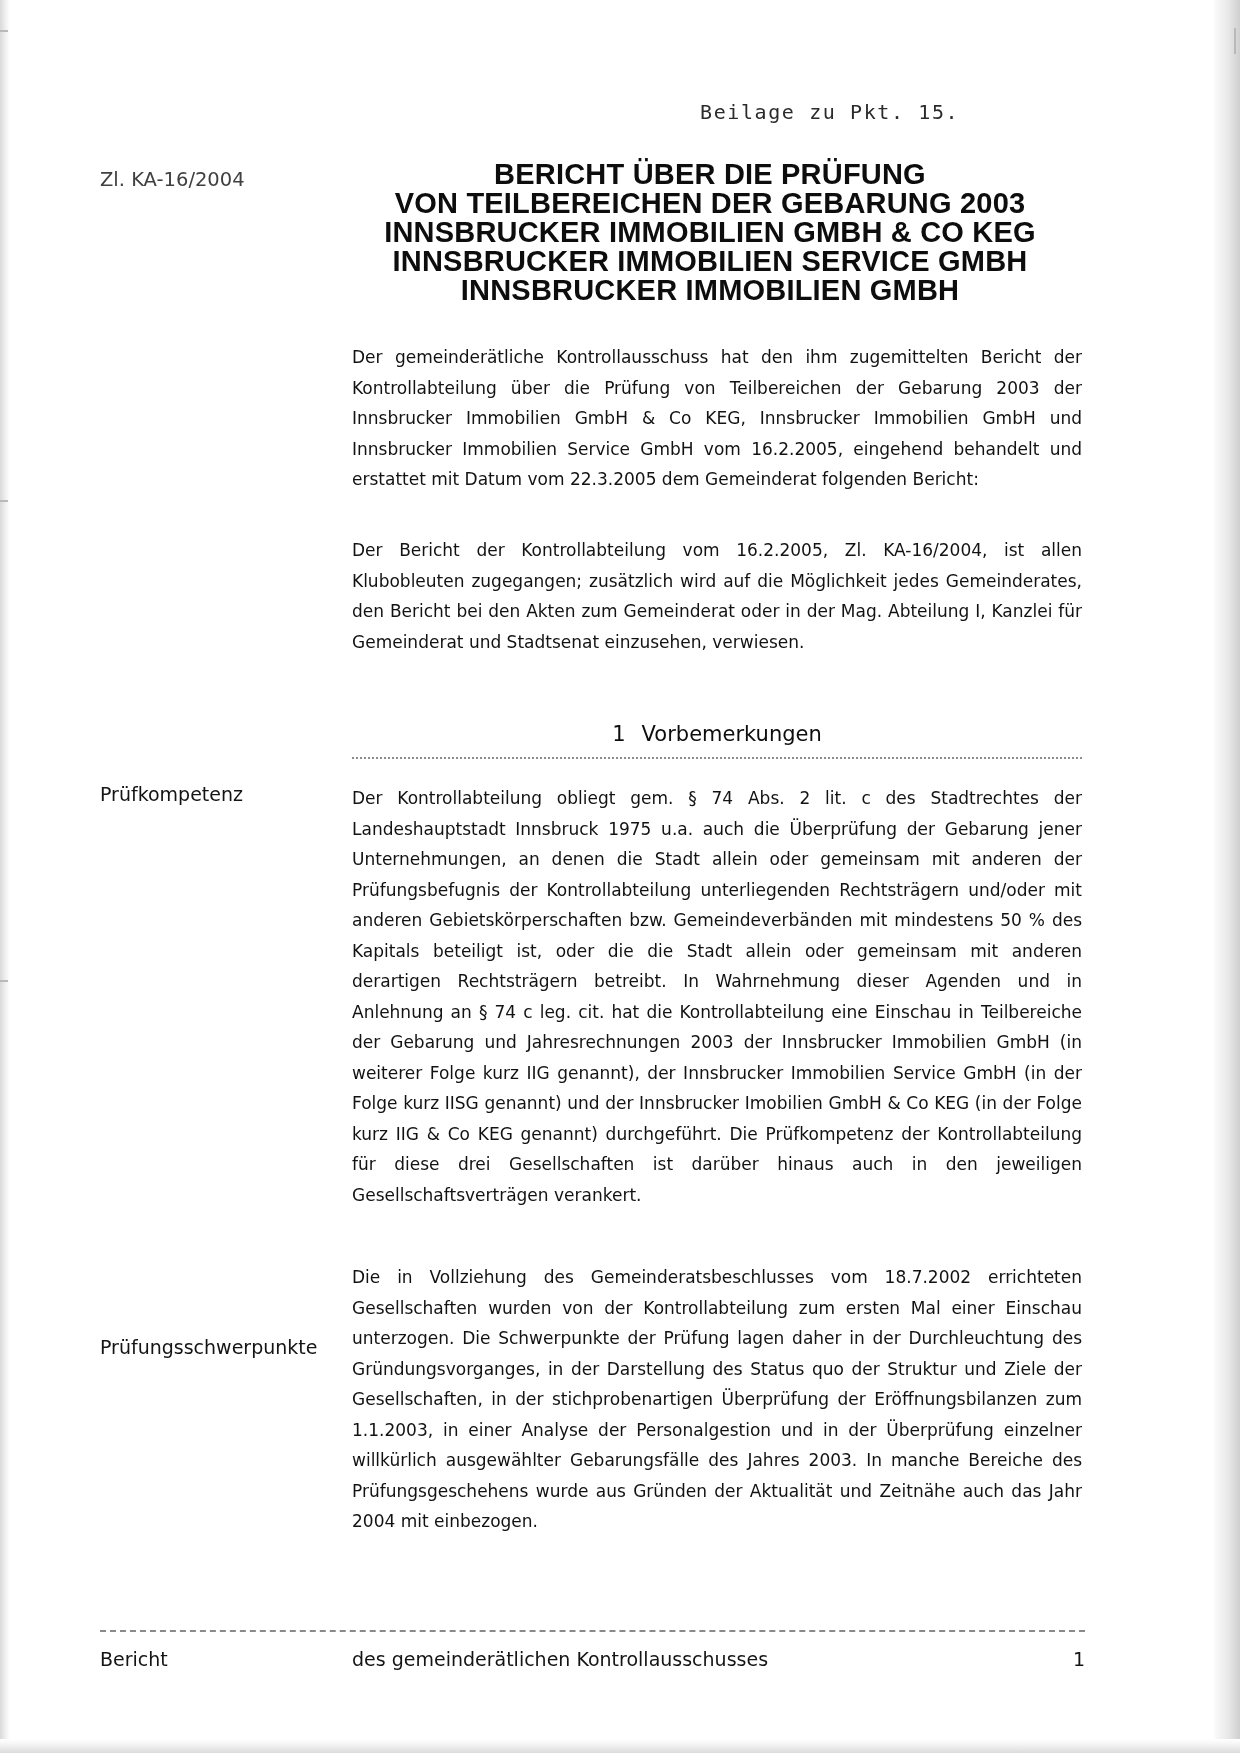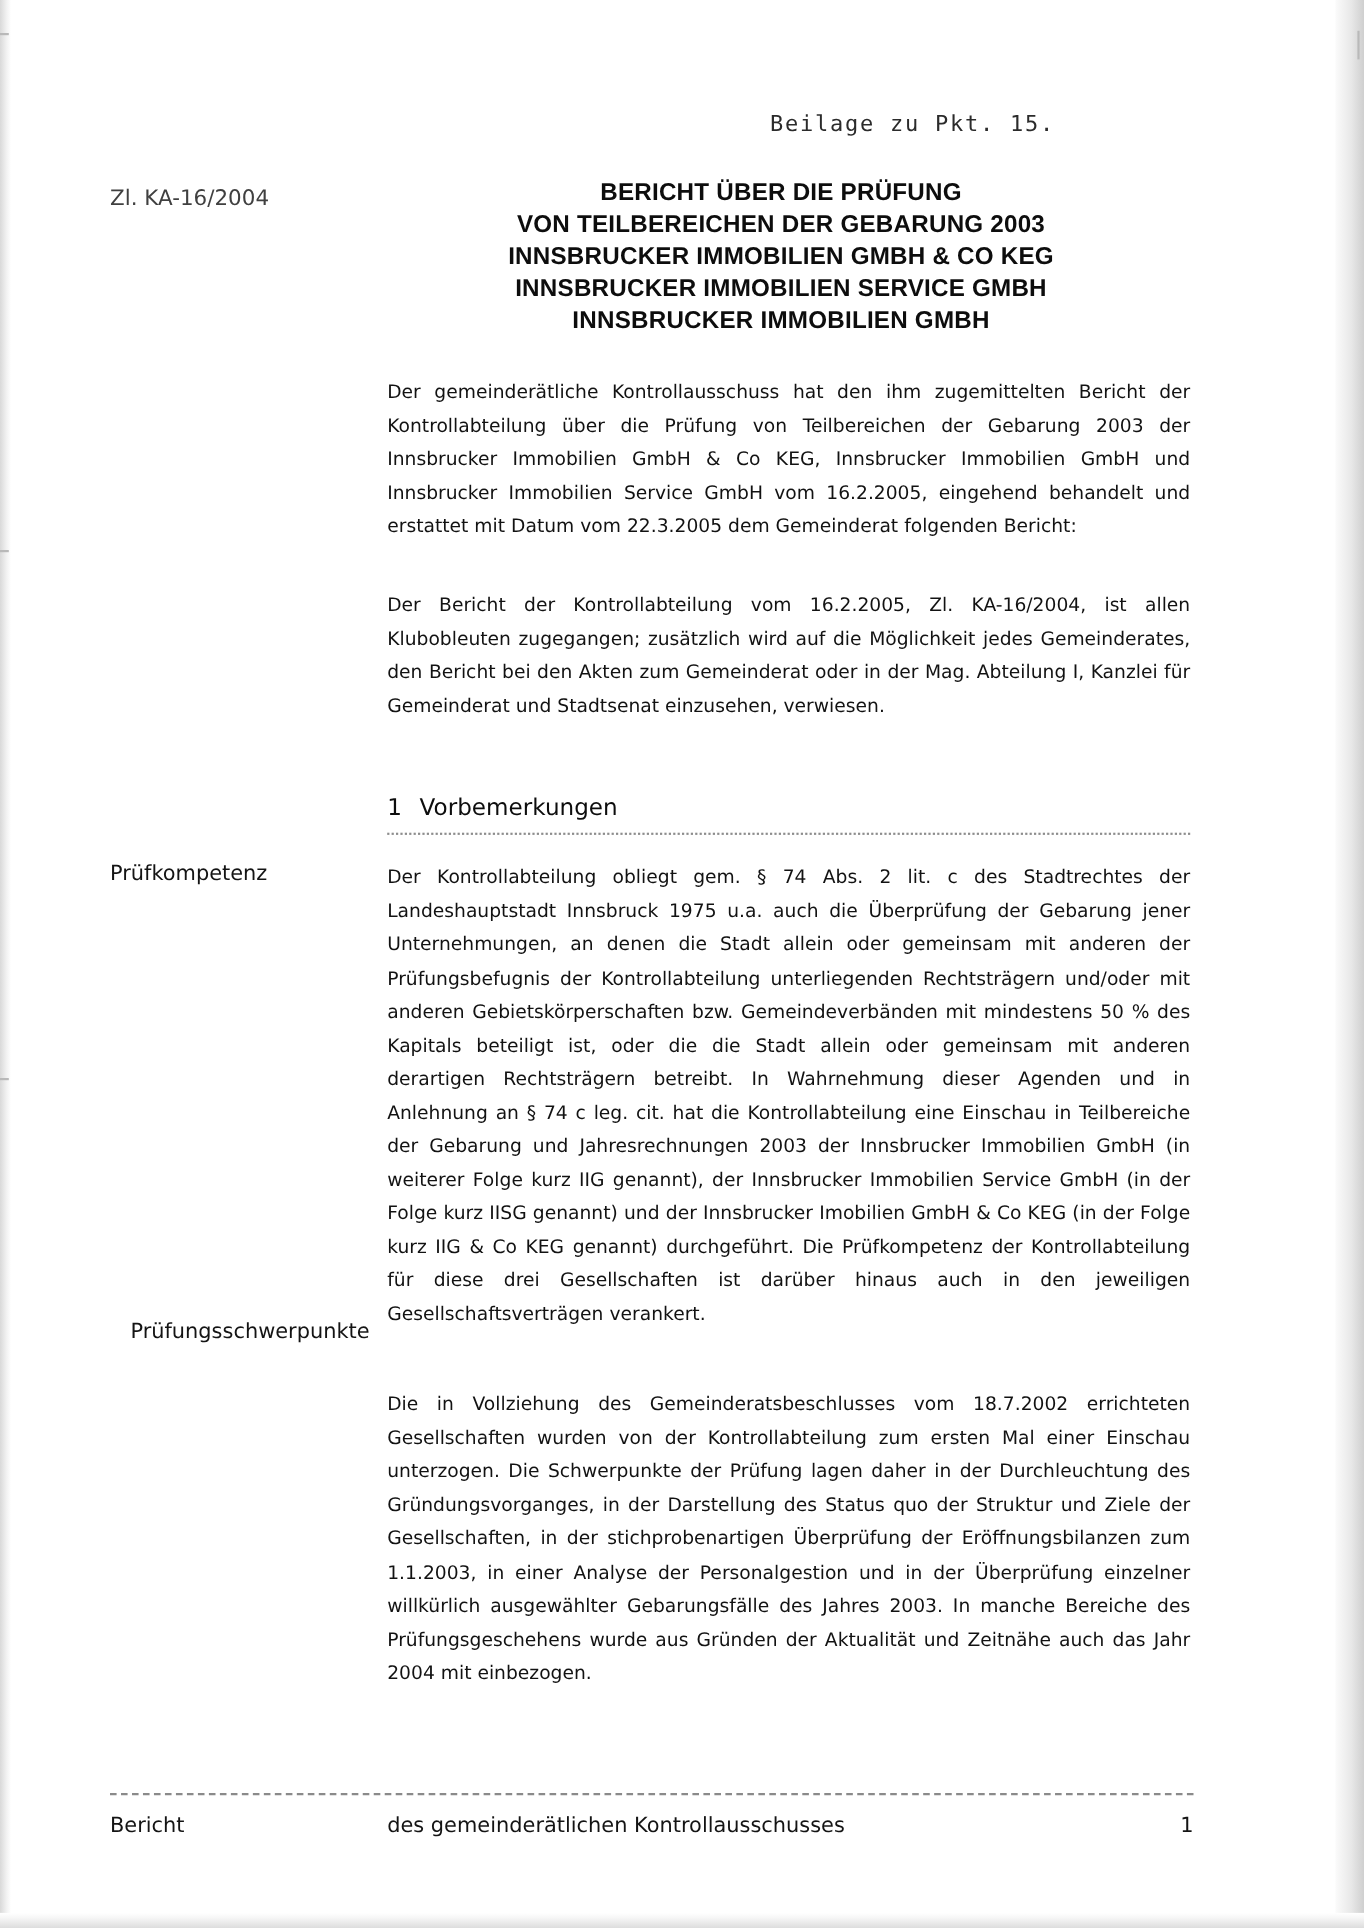--- a/index.html
+++ b/index.html
@@ -68,21 +68,21 @@
   }
 
   .title-block {
     position: absolute;
     left: 330px;
     top: 160px;
     width: 760px;
     text-align: center;
     font-weight: bold;
     font-family: "Liberation Sans", sans-serif;
-    font-size: 22px;
+    font-size: 29px;
     line-height: 29px;
     letter-spacing: 0.2px;
     color: #0d0d0d;
   }
 
   .body-col {
     position: absolute;
     left: 352px;
     width: 730px;
     font-size: 17px;
@@ -91,21 +91,21 @@
     color: #121212;
   }
   .p1 { top: 342px; }
   .p2 { top: 535px; }
 
   .section-head {
     position: absolute;
     left: 352px;
     width: 730px;
     top: 722px;
-    text-align: left;
+    text-align: center;
     font-size: 21px;
     color: #0d0d0d;
   }
   .section-head .num { margin-right: 16px; }
 
   .rule {
     position: absolute;
     left: 352px;
     width: 730px;
     top: 757px;
@@ -114,21 +114,21 @@
 
   .margin-note {
     position: absolute;
     left: 100px;
     width: 236px;
     font-size: 19px;
     color: #141414;
     text-align: left;
   }
   .mn1 { top: 783px; }
-  .mn2 { top: 1199px; text-align: right; }
+  .mn2 { top: 1336px; }
 
   .p3 { top: 783px; }
   .p4 { top: 1262px; }
 
   .footer-rule {
     position: absolute;
     left: 100px;
     width: 985px;
     top: 1630px;
     border-top: 2px dashed #8a8a8a;

